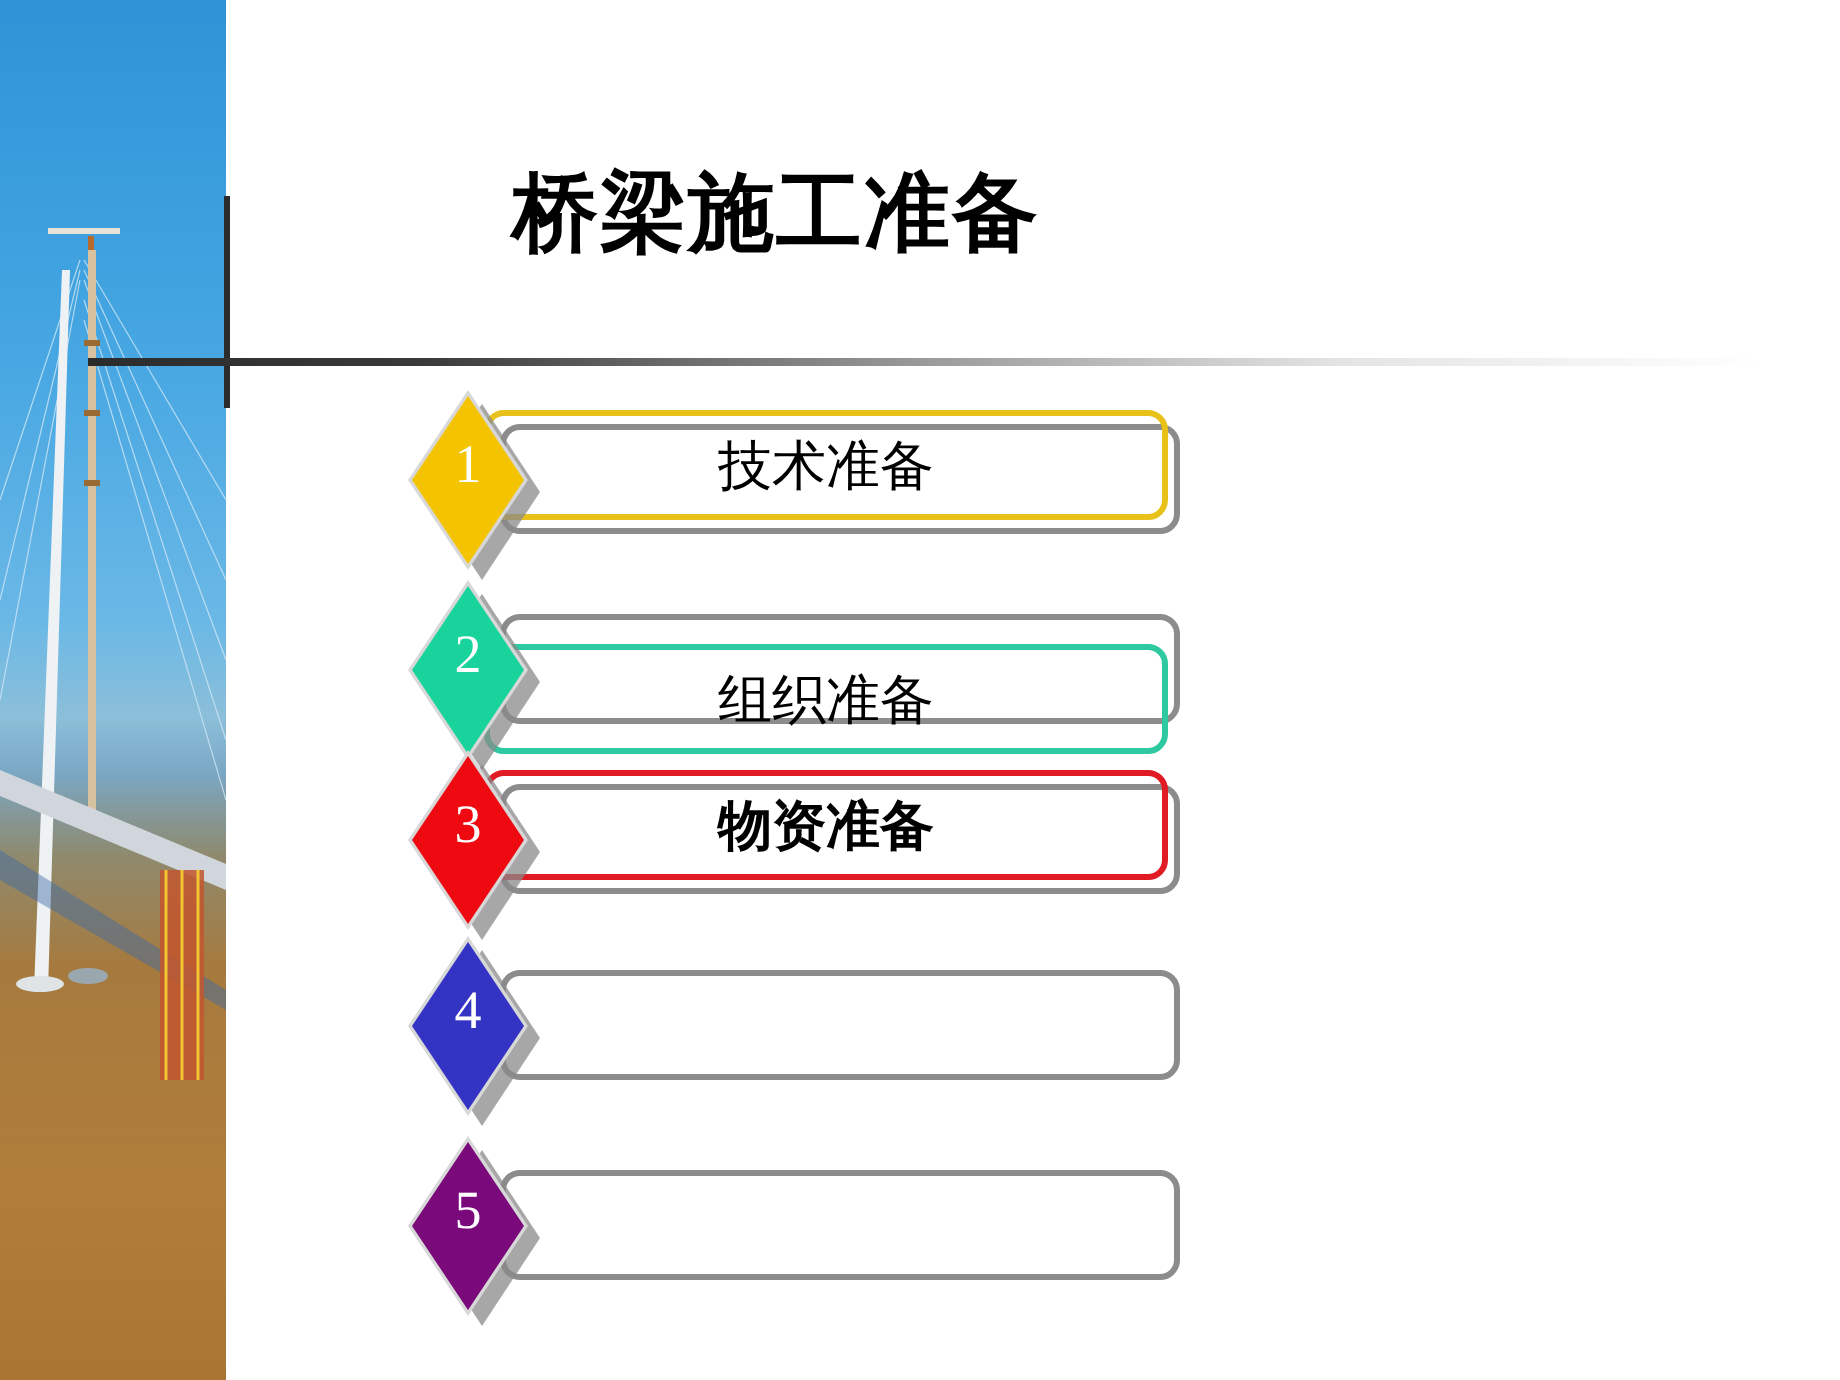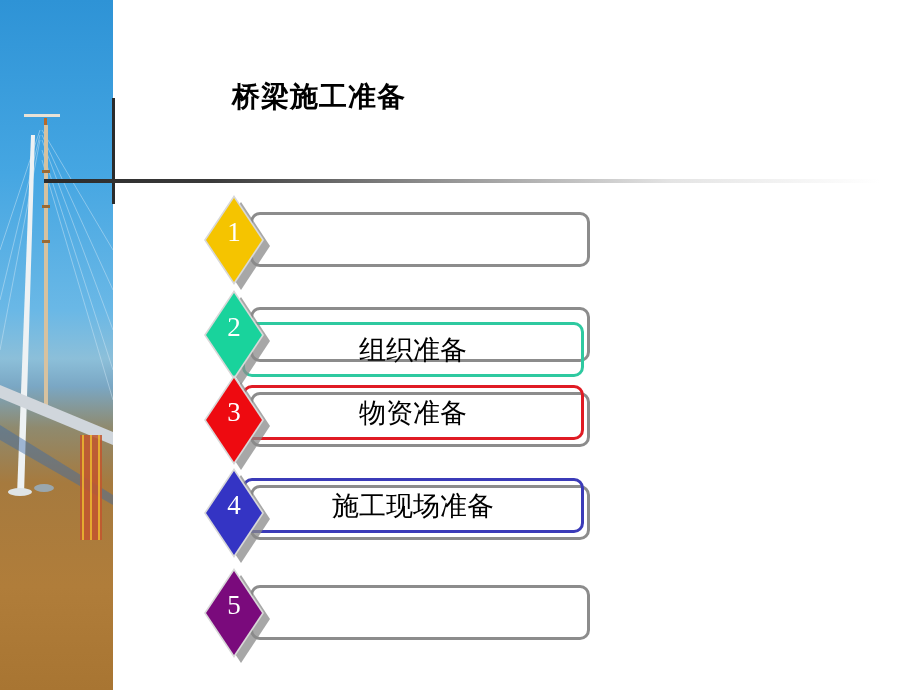--- a/index.html
+++ b/index.html
@@ -3,21 +3,21 @@
 <meta charset="utf-8">
 <style>
   html,body{margin:0;padding:0;}
   body{width:920px;height:690px;position:relative;overflow:hidden;background:#ffffff;font-family:"DejaVu Sans","Liberation Sans",sans-serif;}
   .photo{position:absolute;left:0;top:0;width:113px;height:690px;overflow:hidden;
     background:linear-gradient(180deg,#2e93d6 0%,#45a6e2 25%,#6ab8e6 45%,#8cbfd9 52%,#7aa7c4 56%,#8f8a6e 62%,#a67a3e 70%,#b07d3a 85%,#a87532 100%);}
   .photo svg{position:absolute;left:0;top:0;}
   .vline{position:absolute;left:112px;top:98px;width:3px;height:106px;background:#2b2b2b;}
   .hline{position:absolute;left:44px;top:179px;width:836px;height:4px;
     background:linear-gradient(90deg,#2b2b2b 0%,#3a3a3a 20%,#9a9a9a 50%,#e4e4e4 75%,#ffffff 100%);}
-  .title{position:absolute;left:232px;top:78px;font-size:28px;font-weight:bold;color:#000;letter-spacing:1px;font-family:"DejaVu Sans","Liberation Sans",sans-serif;}
+  .title{position:absolute;left:256px;top:78px;font-size:43px;font-weight:bold;color:#000;letter-spacing:1px;font-family:"DejaVu Sans","Liberation Sans",sans-serif;}
   .item{position:absolute;left:204px;width:392px;height:92px;}
   .box-shadow{position:absolute;left:46px;top:17px;width:340px;height:55px;border:3px solid #8c8c8c;border-radius:10px;box-sizing:border-box;}
   .box{position:absolute;left:38px;top:10px;width:342px;height:55px;border:3px solid;border-radius:10px;box-sizing:border-box;background:transparent;}
   .box-label{position:absolute;left:0;width:100%;top:0;height:100%;display:flex;align-items:center;justify-content:center;font-size:27px;color:#000;font-family:"DejaVu Serif","Liberation Serif",serif;}
   .dia-shadow{position:absolute;left:8px;top:7px;width:58px;height:88px;background:#8a8a8a;clip-path:polygon(50% 0,100% 50%,50% 100%,0 50%);opacity:.75;}
   .dia-outline{position:absolute;left:0;top:0;width:60px;height:90px;background:#d8d8d8;clip-path:polygon(50% 0,100% 50%,50% 100%,0 50%);}
   .dia{position:absolute;left:2px;top:3px;width:56px;height:84px;clip-path:polygon(50% 0,100% 50%,50% 100%,0 50%);}
   .num{position:absolute;left:2px;top:22px;width:56px;text-align:center;color:#fff;font-size:27px;font-family:"Liberation Serif","DejaVu Serif",serif;}
 </style>
 </head>
@@ -64,50 +64,50 @@
 </div>
 
 <div class="vline"></div>
 <div class="hline"></div>
 
 <div class="title">桥梁施工准备</div>
 
 <div id="items">
     <div class="item" style="top: 195px;">
     <div class="box-shadow"></div>
+    <div class="box" style="border-color: rgb(232, 194, 26);">
+      <div class="box-label">技术准备</div>
+    </div>
     <div class="dia-shadow"></div>
     <div class="dia-outline"></div>
     <div class="dia" style="background: rgb(245, 196, 0);"></div>
     <div class="num">1</div>
   </div>
     <div class="item" style="top: 290px;">
     <div class="box-shadow"></div>
     <div class="box" style="border-color: rgb(46, 201, 160); margin-top: 22px;">
       <div class="box-label">组织准备</div>
     </div>
     <div class="dia-shadow"></div>
     <div class="dia-outline"></div>
     <div class="dia" style="background: rgb(25, 211, 156);"></div>
     <div class="num">2</div>
   </div>
     <div class="item" style="top: 375px;">
     <div class="box-shadow"></div>
-    <div class="box" style="border-color: rgb(224, 27, 36);">
+    <div class="box" style="border-color: rgb(224, 27, 36); font-weight: bold;">
       <div class="box-label">物资准备</div>
     </div>
     <div class="dia-shadow"></div>
     <div class="dia-outline"></div>
     <div class="dia" style="background: rgb(238, 10, 16);"></div>
     <div class="num">3</div>
   </div>
     <div class="item" style="top: 468px;">
     <div class="box-shadow"></div>
-    <div class="box" style="border-color: rgb(59, 59, 184);">
-      <div class="box-label">施工现场准备</div>
-    </div>
     <div class="dia-shadow"></div>
     <div class="dia-outline"></div>
     <div class="dia" style="background: rgb(52, 52, 196);"></div>
     <div class="num">4</div>
   </div>
     <div class="item" style="top: 568px;">
     <div class="box-shadow"></div>
     <div class="dia-shadow"></div>
     <div class="dia-outline"></div>
     <div class="dia" style="background: rgb(122, 10, 124);"></div>

